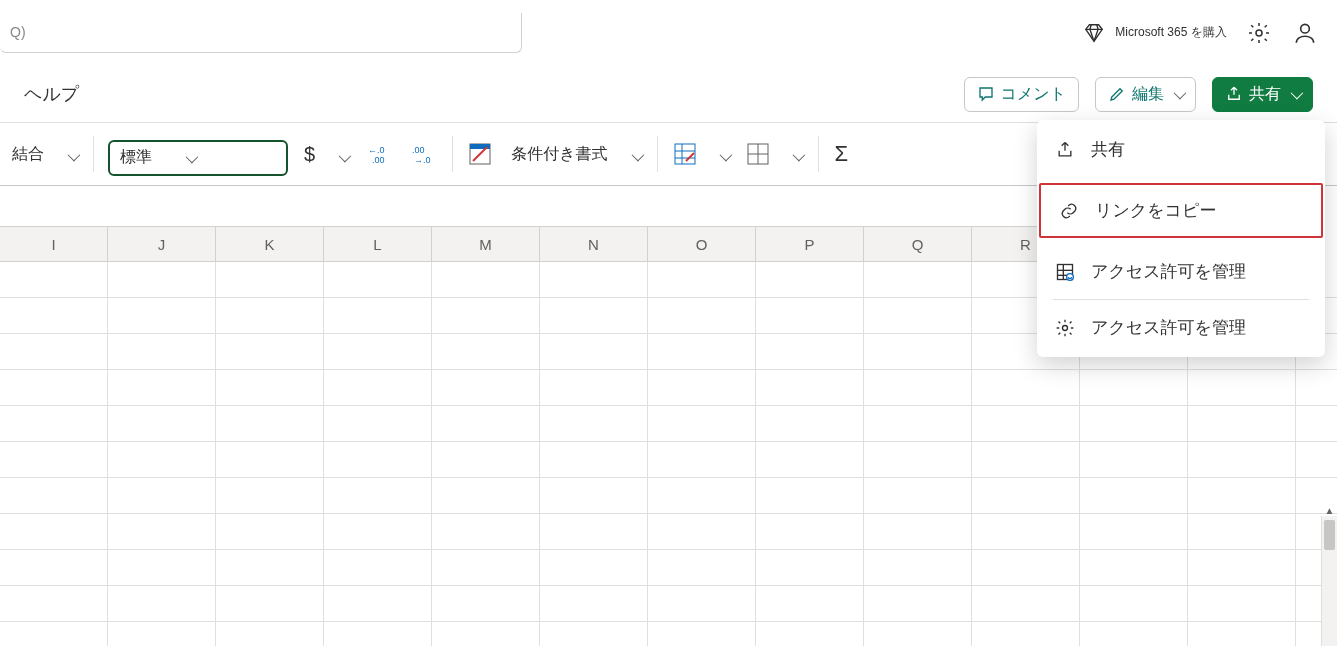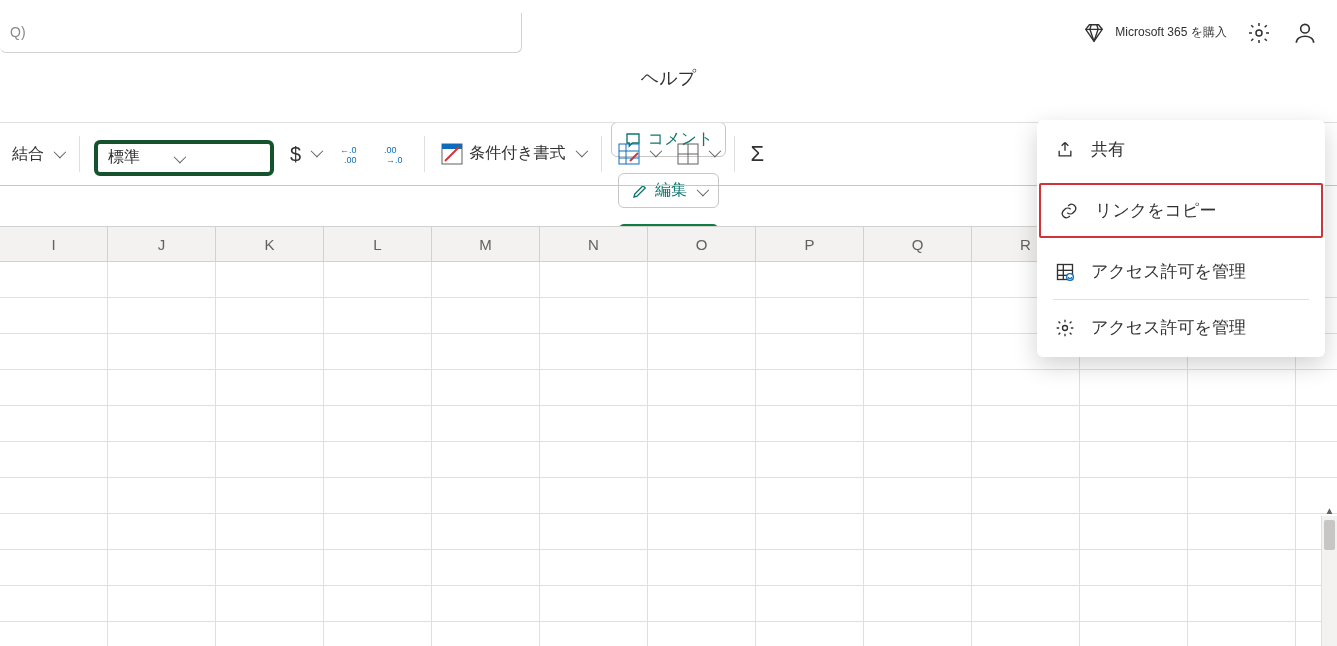--- a/index.html
+++ b/index.html
@@ -51,21 +51,20 @@
     color: #323130;
   }
 
   
   .tabrow {
     height: 56px;
     display: flex;
     align-items: center;
     padding: 0 24px;
     gap: 16px;
-    flex-direction: column;
   }
   .tab-help { font-size: 18px; }
   .tab-spacer { flex: 1; }
   .btn {
     display: inline-flex;
     align-items: center;
     gap: 6px;
     border: 1px solid #c7c7c7;
     background: #fff;
     border-radius: 6px;
@@ -90,34 +89,34 @@
     display: flex;
     align-items: center;
     gap: 14px;
     padding: 0 10px;
     font-size: 16px;
     color: #323130;
     position: relative;
   }
   .ribbon .sep { width: 1px; height: 36px; background: #e1dfdd; }
   .combo {
-    border: 4px solid #14532d;
+    border: 2px solid #14532d;
     border-radius: 6px;
     height: 36px;
     display: flex;
     align-items: center;
     padding: 4px 10px;
     gap: 30px;
     min-width: 180px;
     margin-top: 7px;
   }
   .ribbtn {
     display: inline-flex;
-    align-items: flex-start;
-    gap: 6px;
+    align-items: flex-end;
+    gap: 20px;
     padding: 4px 2px;
     cursor: pointer;
   }
 
   
   .gridwrap {
     position: absolute;
     left: 0; right: 0;
     top: 186px;
     bottom: 0;

